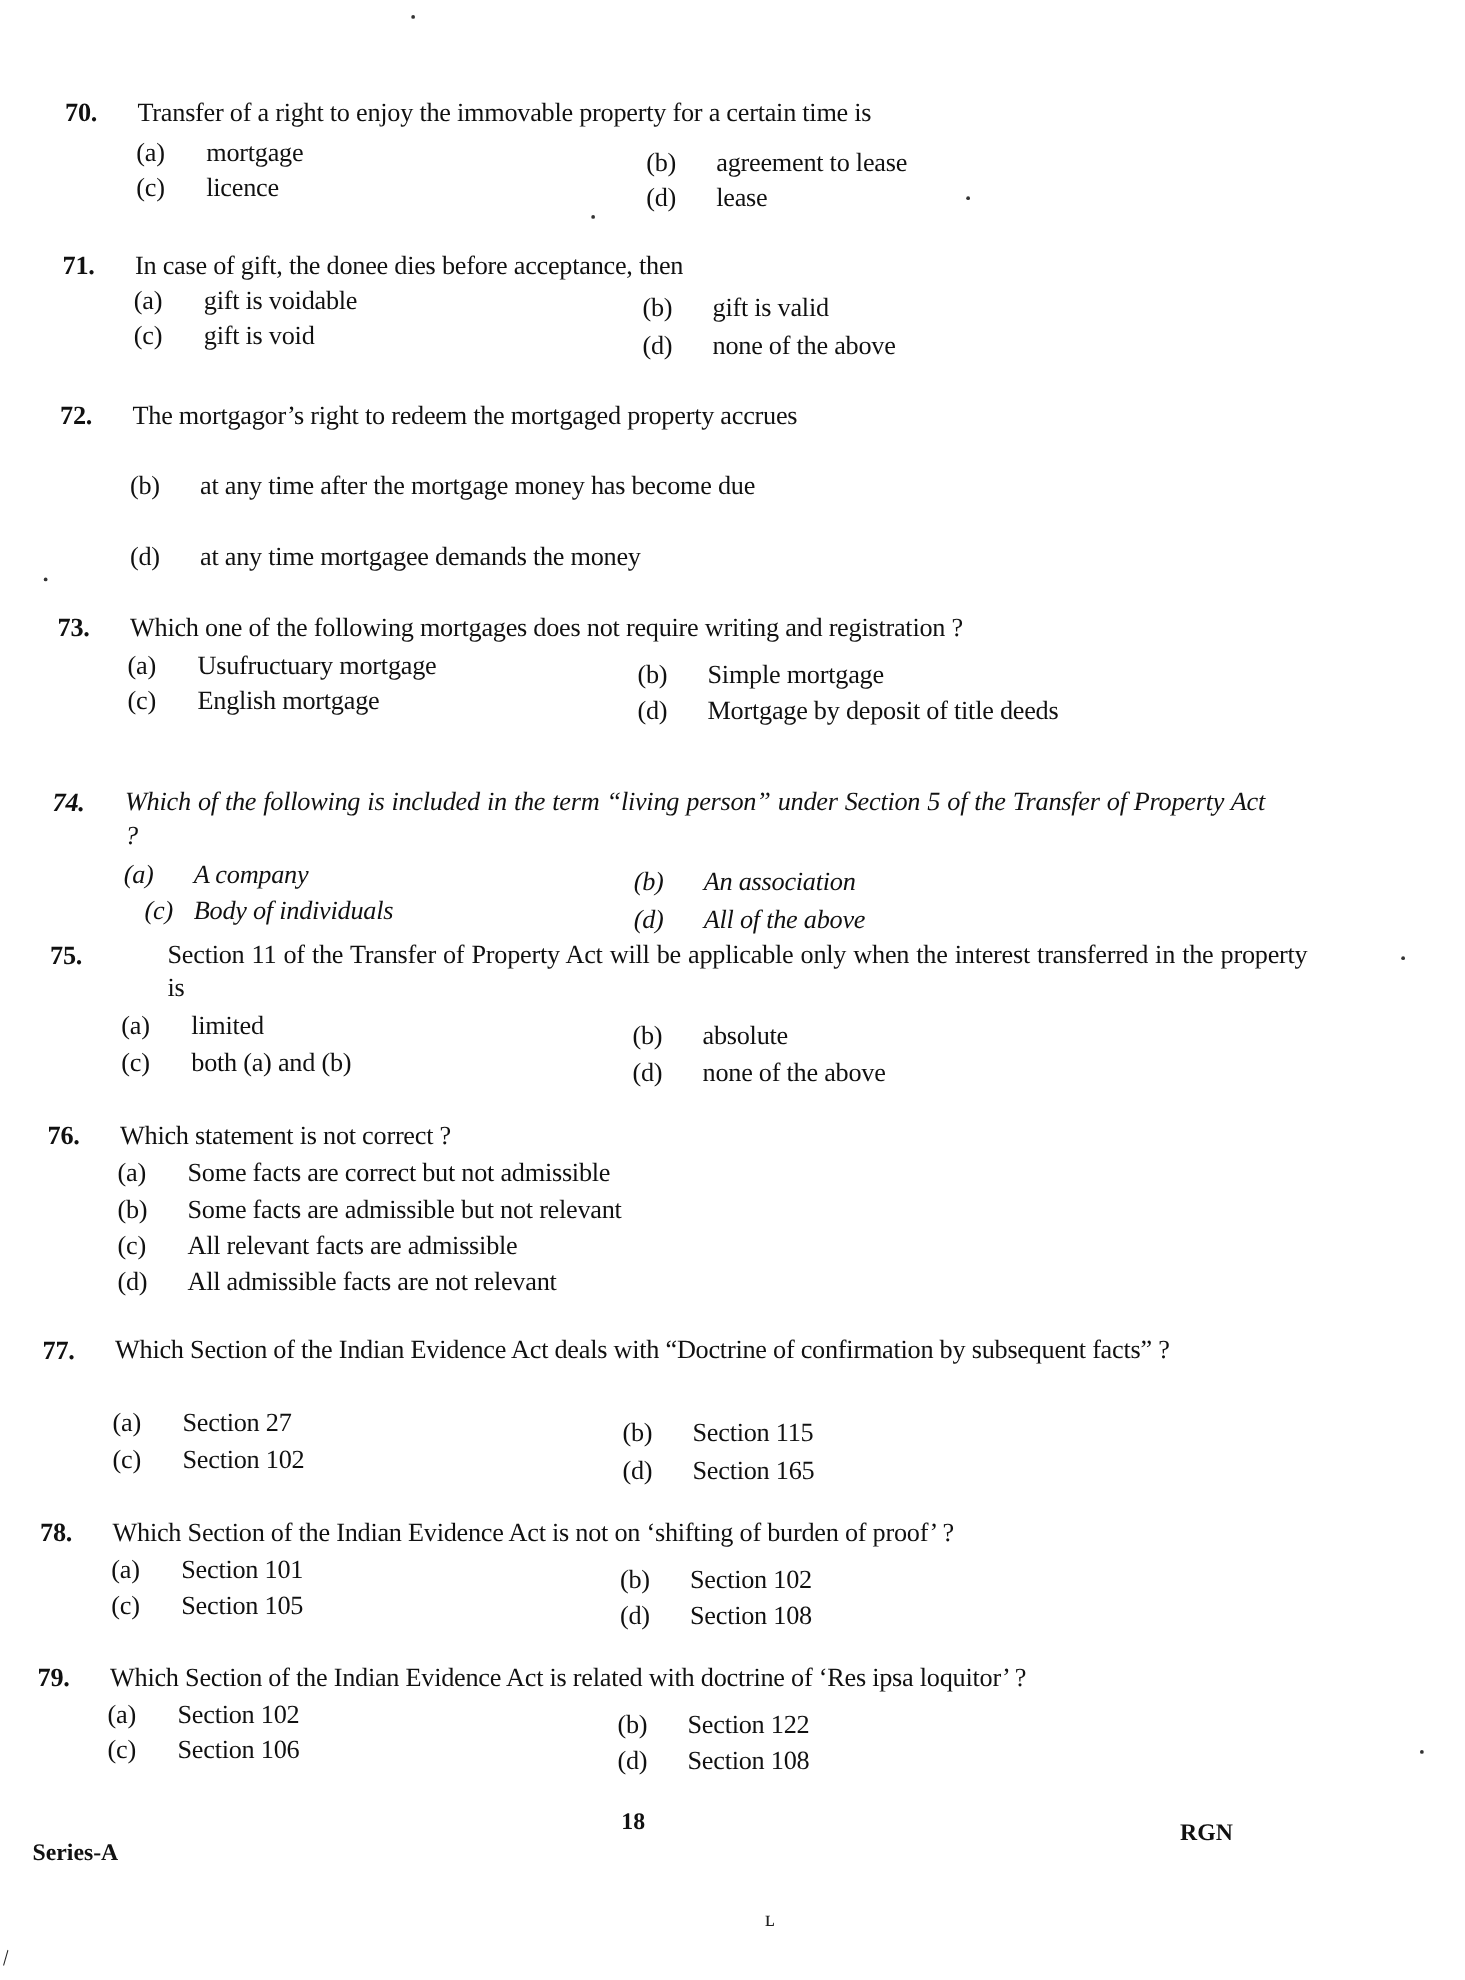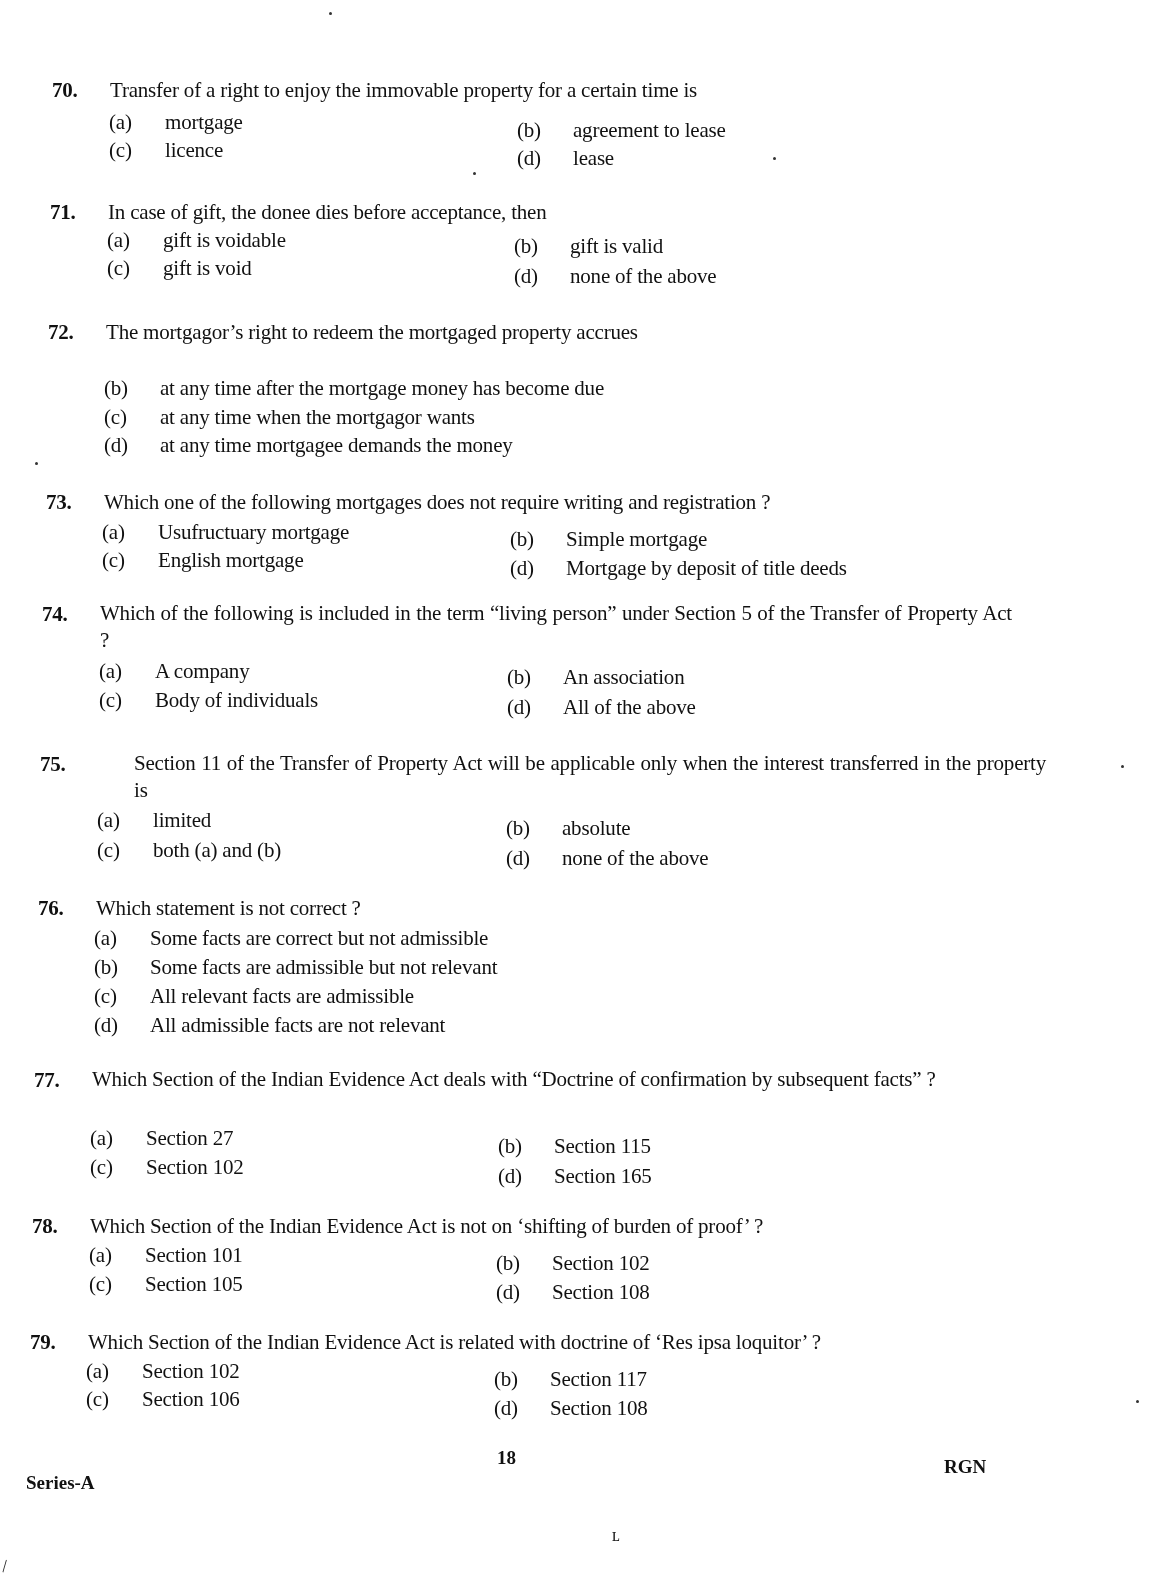--- a/index.html
+++ b/index.html
@@ -90,39 +90,38 @@
     <div class="opt" style="left:57px; top:28px;"><span class="lbl">(a)</span><span>gift is voidable</span></div>
     <div class="opt" style="left:464px; top:34px;"><span class="lbl">(b)</span><span>gift is valid</span></div>
     <div class="opt" style="left:57px; top:56px;"><span class="lbl">(c)</span><span>gift is void</span></div>
     <div class="opt" style="left:464px; top:64px;"><span class="lbl">(d)</span><span>none of the above</span></div>
   </div>
 
   <div class="q" style="left:48px; top:318px; width:1000px; height:150px;">
     <span class="qnum">72.</span>
     <span class="qtext">The mortgagor’s right to redeem the mortgaged property accrues</span>
     <div class="opt" style="left:56px; top:56px;"><span class="lbl">(b)</span><span>at any time after the mortgage money has become due</span></div>
-    <div class="opt" style="left:56px; top:85px;"><span class="lbl">(c)</span><span>at any time when the mortgagor wants</span></div>
     <div class="opt" style="left:56px; top:113px;"><span class="lbl">(d)</span><span>at any time mortgagee demands the money</span></div>
   </div>
 
   <div class="q" style="left:46px; top:488px; width:1000px; height:110px;">
     <span class="qnum">73.</span>
     <span class="qtext">Which one of the following mortgages does not require writing and registration ?</span>
     <div class="opt" style="left:56px; top:30px;"><span class="lbl">(a)</span><span>Usufructuary mortgage</span></div>
     <div class="opt" style="left:464px; top:37px;"><span class="lbl">(b)</span><span>Simple mortgage</span></div>
     <div class="opt" style="left:56px; top:58px;"><span class="lbl">(c)</span><span>English mortgage</span></div>
     <div class="opt" style="left:464px; top:66px;"><span class="lbl">(d)</span><span>Mortgage by deposit of title deeds</span></div>
   </div>
 
-  <div class="q" style="left:42px; top:600px; width:1000px; height:130px;">
+  <div class="q" style="left:42px; top:628px; width:1000px; height:130px;font-style:italic;">
     <span class="qnum">74.</span>
     <span class="qtext justify" style="width:912px; line-height:27px;">Which of the following is included in the term “living person” under Section 5 of the Transfer of Property Act ?</span>
     <div class="opt" style="left:57px; top:57px;"><span class="lbl">(a)</span><span>A company</span></div>
     <div class="opt" style="left:465px; top:63px;"><span class="lbl">(b)</span><span>An association</span></div>
-    <div class="opt" style="left:57px; top:86px;"><span class="lbl">(c)</span><span>Body of individuals</span></div>
+    <div class="opt" style="left:57px; top:86px;text-align:center;"><span class="lbl">(c)</span><span>Body of individuals</span></div>
     <div class="opt" style="left:465px; top:93px;"><span class="lbl">(d)</span><span>All of the above</span></div>
   </div>
 
   <div class="q" style="left:40px; top:750px; width:1000px; height:130px;">
     <span class="qnum">75.</span>
     <span class="qtext justify" style="width:912px; line-height:27px;margin-left:36px;">Section 11 of the Transfer of Property Act will be applicable only when the interest transferred in the property is</span>
     <div class="opt" style="left:57px; top:56px;"><span class="lbl">(a)</span><span>limited</span></div>
     <div class="opt" style="left:466px; top:64px;"><span class="lbl">(b)</span><span>absolute</span></div>
     <div class="opt" style="left:57px; top:86px;"><span class="lbl">(c)</span><span>both (a) and (b)</span></div>
     <div class="opt" style="left:466px; top:94px;"><span class="lbl">(d)</span><span>none of the above</span></div>
@@ -152,21 +151,21 @@
     <div class="opt" style="left:57px; top:29px;"><span class="lbl">(a)</span><span>Section 101</span></div>
     <div class="opt" style="left:464px; top:37px;"><span class="lbl">(b)</span><span>Section 102</span></div>
     <div class="opt" style="left:57px; top:58px;"><span class="lbl">(c)</span><span>Section 105</span></div>
     <div class="opt" style="left:464px; top:66px;"><span class="lbl">(d)</span><span>Section 108</span></div>
   </div>
 
   <div class="q" style="left:30px; top:1328px; width:1000px; height:110px;">
     <span class="qnum">79.</span>
     <span class="qtext">Which Section of the Indian Evidence Act is related with doctrine of ‘Res ipsa loquitor’ ?</span>
     <div class="opt" style="left:56px; top:29px;"><span class="lbl">(a)</span><span>Section 102</span></div>
-    <div class="opt" style="left:464px; top:37px;"><span class="lbl">(b)</span><span>Section 117</span></div>
+    <div class="opt" style="left:464px; top:37px;"><span class="lbl">(b)</span><span>Section 122</span></div>
     <div class="opt" style="left:56px; top:57px;"><span class="lbl">(c)</span><span>Section 106</span></div>
     <div class="opt" style="left:464px; top:66px;"><span class="lbl">(d)</span><span>Section 108</span></div>
   </div>
 
   <div class="footer-left">Series-A</div>
   <div class="footer-center">18</div>
   <div class="footer-right">RGN</div>
 
   <div class="speck" style="left:329px; top:12px;"></div>
   <div class="speck" style="left:473px; top:172px;"></div>

